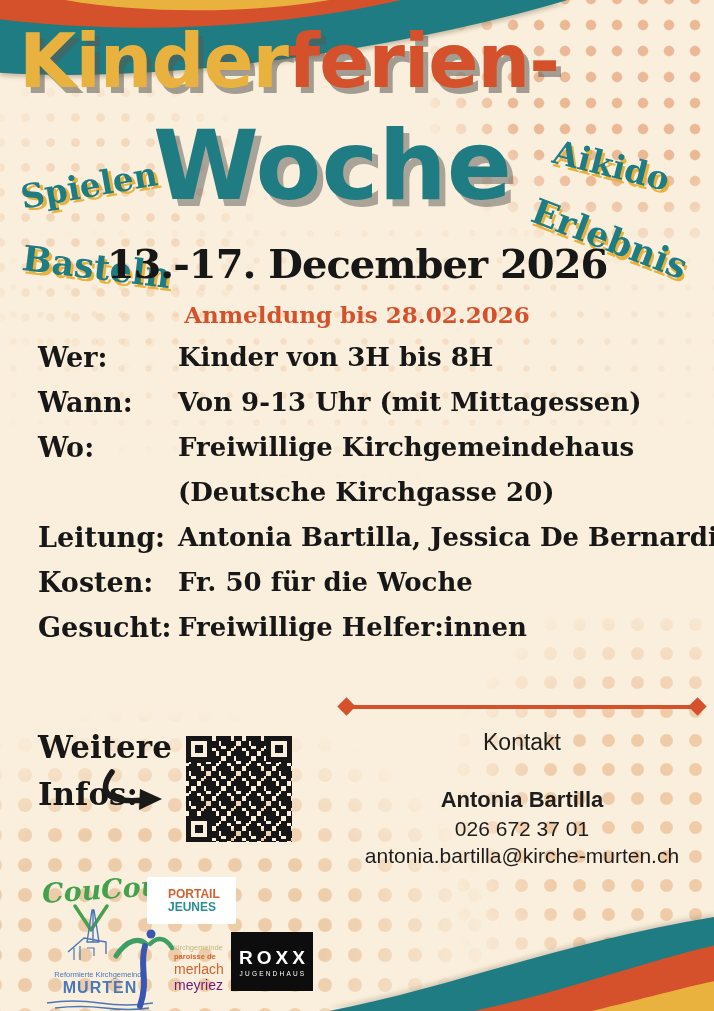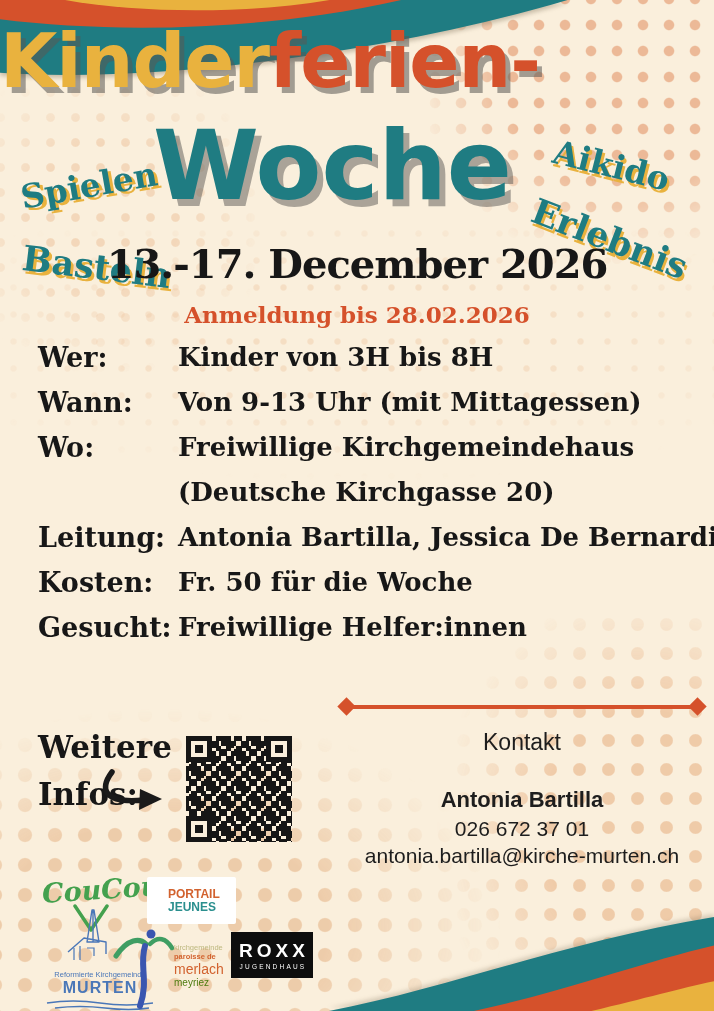--- a/index.html
+++ b/index.html
@@ -34,21 +34,21 @@
             mask-image:radial-gradient(ellipse 80% 75% at 35% 72%,#000 40%,transparent 82%);}
   .dots-br{left:420px;top:610px;width:300px;height:400px;--dotr:5.8px;--dotsp:29px;opacity:.85;
     -webkit-mask-image:radial-gradient(ellipse 85% 75% at 75% 55%,#000 40%,transparent 82%);
             mask-image:radial-gradient(ellipse 85% 75% at 75% 55%,#000 40%,transparent 82%);}
   
   .wave{position:absolute;left:0;width:714px;display:block;}
   .wave-top{top:0;height:130px;filter:drop-shadow(0 3px 2px rgba(110,95,70,.35));}
   .wave-bottom{bottom:0;height:115px;filter:drop-shadow(0 -3px 2px rgba(110,95,70,.25));}
   
   .title1{
-    position:absolute;top:24px;left:0;width:578px;
+    position:absolute;top:24px;left:0;width:578px;text-align:center;
     font-family:"DejaVu Sans",sans-serif;font-weight:900;font-size:74px;
     letter-spacing:-1px;line-height:1;white-space:nowrap;
     text-shadow:5px 6px 0 rgba(90,88,84,.55);
   }
   .title1 .t-yellow{color:var(--yellow);}
   .title1 .t-orange{color:var(--orange);}
   .title2{
     position:absolute;top:118px;left:0;width:665px;text-align:center;
     font-family:"DejaVu Sans",sans-serif;font-weight:900;font-size:96px;
     line-height:1;color:var(--teal);text-shadow:6px 7px 0 rgba(90,88,84,.5);
@@ -107,22 +107,22 @@
   .portail-l2{color:var(--portail_teal);}
   .murten{position:absolute;left:30px;top:908px;width:140px;text-align:center;
     font-family:"Liberation Sans",sans-serif;color:var(--logo_blue);}
   .murten-l1{font-size:7.5px;}
   .murten-l2{font-size:16px;font-weight:bold;letter-spacing:1px;}
   .merlach-fig{position:absolute;left:112px;top:922px;width:62px;height:88px;}
   .merlach{position:absolute;left:174px;top:944px;width:90px;font-family:"Liberation Sans",sans-serif;line-height:1.15;}
   .merlach-l1{font-size:7.5px;color:#bdb87f;}
   .merlach-l2{font-size:7.5px;font-weight:bold;color:var(--portail_orange);}
   .merlach-l3{font-size:14px;color:var(--portail_orange);}
-  .merlach-l4{font-size:10px;color:#4d7c0f;}
-  .roxx{position:absolute;left:231px;top:932px;width:82px;height:46px;background:var(--roxx_black);
+  .merlach-l4{font-size:14px;color:#701a75;}
+  .roxx{position:absolute;left:231px;top:932px;width:82px;height:59px;background:var(--roxx_black);
     display:flex;flex-direction:column;align-items:center;justify-content:center;color:#fff;
     font-family:"Liberation Sans",sans-serif;}
   .roxx-l1{font-size:19px;font-weight:bold;letter-spacing:4px;margin-left:4px;}
   .roxx-l2{font-size:6.5px;letter-spacing:2.2px;margin-left:2px;margin-top:1px;}
 </style>
 </head>
 <body>
 
 <div class="poster">
 

